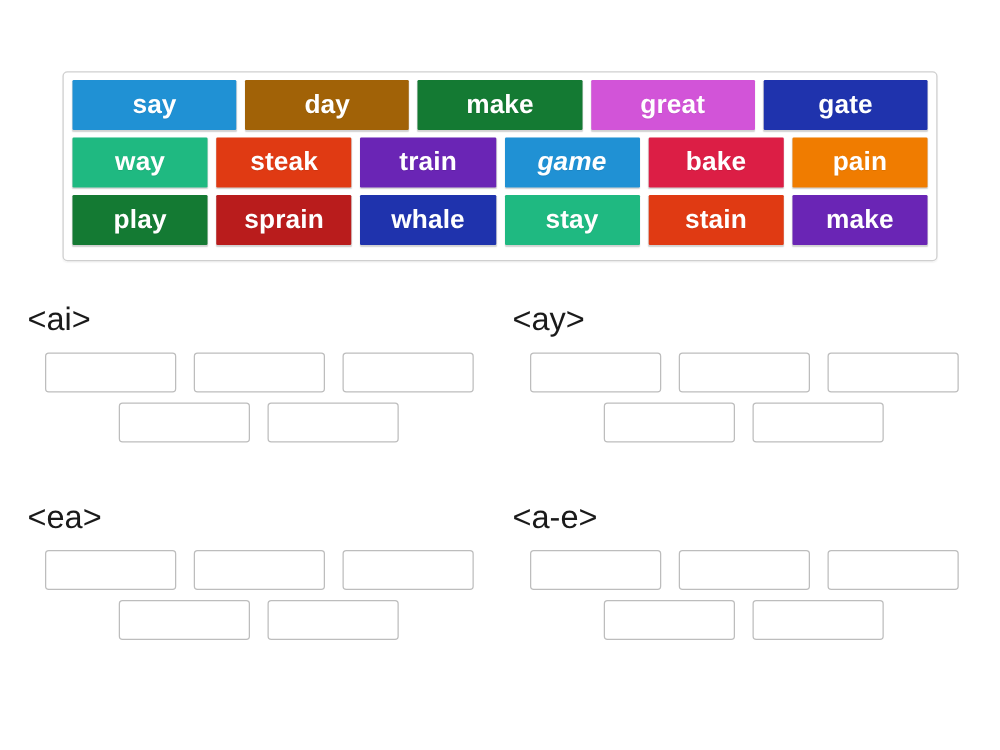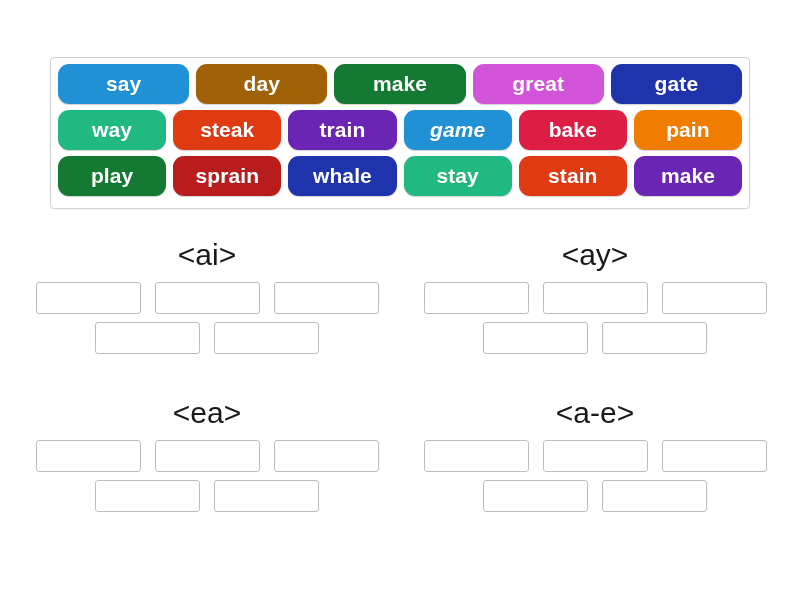--- a/index.html
+++ b/index.html
@@ -34,21 +34,21 @@
     display: flex;
     gap: 7px;
     margin-bottom: 6px;
     height: 40px;
   }
   .bank-row:last-child { margin-bottom: 0; }
 
   .word-tile {
     flex: 1 1 0;
     height: 40px;
-    border-radius: 11px;
+    border-radius: 1px;
     display: flex;
     align-items: center;
     justify-content: center;
     color: #ffffff;
     font-size: 21px;
     font-weight: bold;
     letter-spacing: 0.1px;
     cursor: grab;
     user-select: none;
     box-shadow: 0 1px 1px rgba(0,0,0,0.18);
@@ -59,22 +59,22 @@
   .group {
     position: absolute;
     width: 370px;
   }
   #group-ai   { left: 22px;  top: 238px; }
   #group-ay   { left: 410px; top: 238px; }
   #group-ea   { left: 22px;  top: 396px; }
   #group-ae   { left: 410px; top: 396px; }
 
   .group-title {
-    text-align: center;
-    font-size: 30px;
+    text-align: left;
+    font-size: 26px;
     font-weight: normal;
     color: #1a1a1a;
     line-height: 34px;
     margin-bottom: 10px;
     user-select: none;
   }
 
   .slot-row {
     display: flex;
     justify-content: center;

